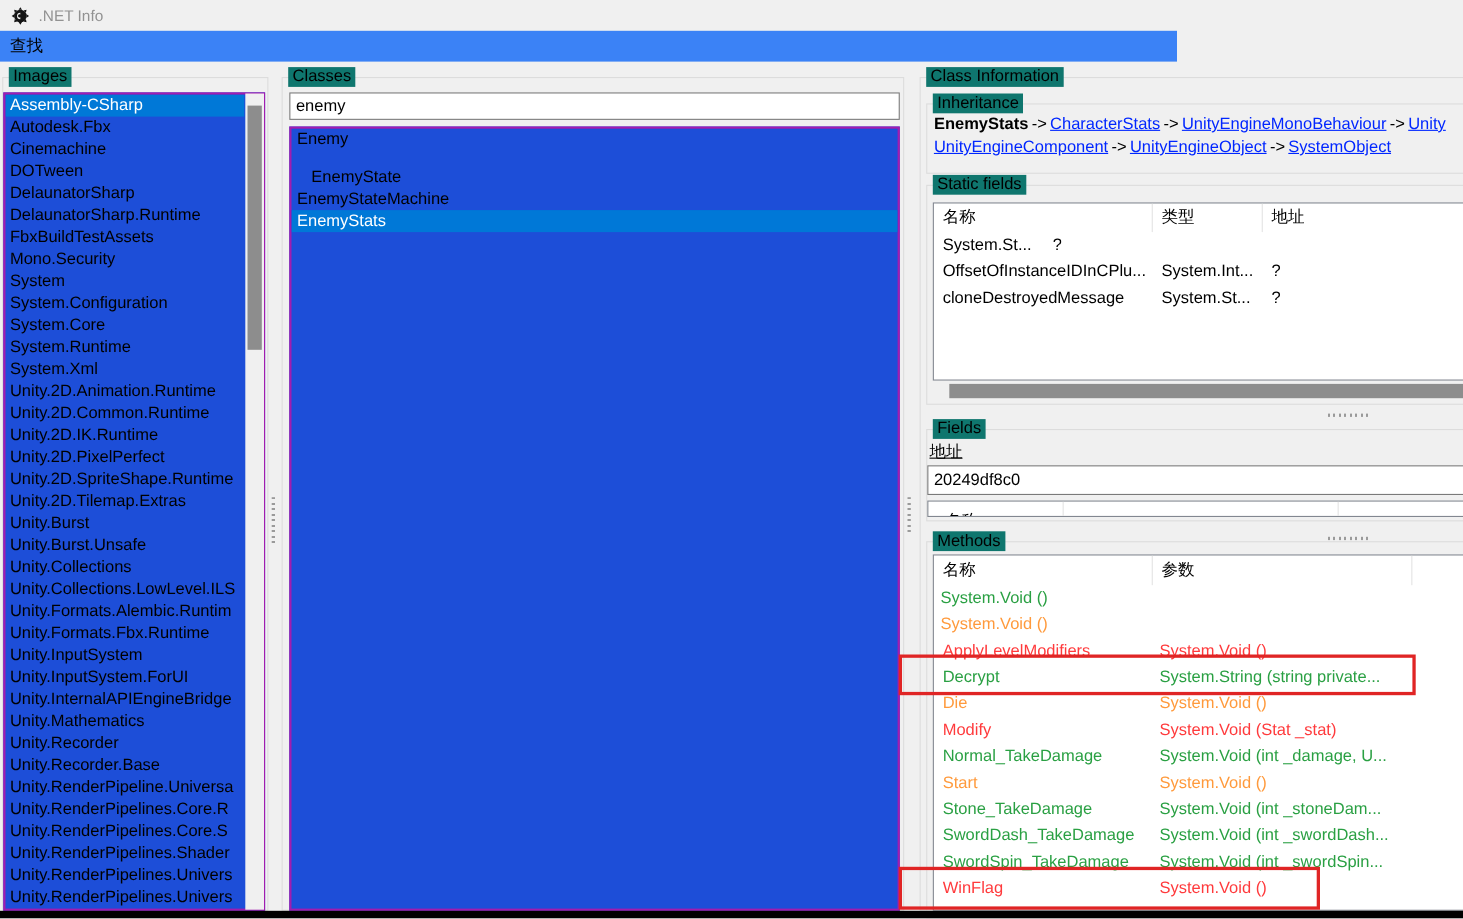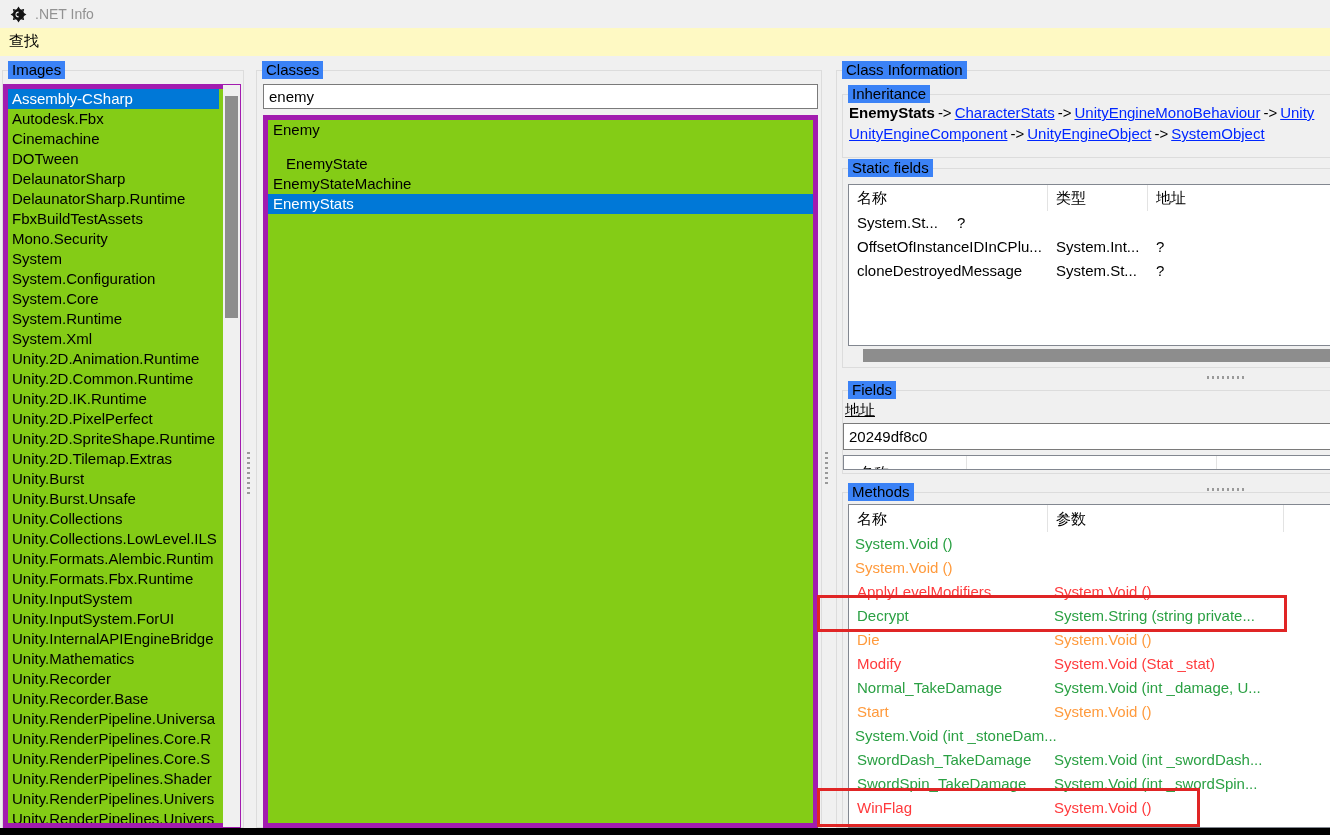--- a/index.html
+++ b/index.html
@@ -7,28 +7,28 @@
   body {
     width:1330px; height:835px; position:relative; overflow:hidden;
     background:#f0f0f0; color:#000;
     font-family:"Liberation Sans", sans-serif; font-size:15px;
   }
   
   .titlebar { position:absolute; left:0; top:0; width:1330px; height:28px;
     display:flex; align-items:center; gap:7px; padding-left:9px; background:#f0f0f0; }
   .app-icon { width:19px; height:19px; color:#141414; }
   .title-text { color:#929292; font-size:14px; }
-  .menubar { position:absolute; left:0; top:28px; width:1330px; height:28px; background:#fef9c3; }
+  .menubar { position:absolute; left:0; top:28px; width:1070px; height:28px; background:#3b82f6; }
   .menu-item { display:inline-block; padding:4px 9px 0 9px; height:26px; font-size:15px; }
   
   .gb { position:absolute; border:1px solid #dcdcdc; }
-  .gb-label { position:absolute; top:-10px; left:5px; background:#3b82f6; padding:0 4px;
+  .gb-label { position:absolute; top:-10px; left:5px; background:#0f766e; padding:0 4px;
     font-size:15px; white-space:nowrap; line-height:18px; }
   
-  .listbox { position:absolute; background:#84cc16; border:5px solid #a21caf; overflow:hidden; }
+  .listbox { position:absolute; background:#1d4ed8; border:2px solid #a21caf; overflow:hidden; }
   .list-item { height:20px; line-height:20px; padding-left:4px; white-space:nowrap; overflow:hidden; }
   .selected { background:#0078d7; color:#fff; }
   .textbox { position:absolute; background:#fff; border:1px solid #7a7a7a; padding:2px 5px;
     font-family:"Liberation Sans", sans-serif; font-size:15px; color:#000; outline:none; }
   
   .vscroll { position:absolute; top:1px; right:1px; bottom:1px; width:17px; background:#f0f0f0; }
   .vthumb { position:absolute; left:2px; width:13px; background:#8d8d8d; }
   .hscroll { position:absolute; background:#f0f0f0; }
   .hthumb { position:absolute; top:1px; bottom:1px; background:#8d8d8d; }
   
@@ -291,20 +291,21 @@
         <div class="c mc-name">Normal_TakeDamage</div>
         <div class="c mc-par" style="padding-left:6px; width:auto; flex:1 1 auto;">System.Void (int _damage, U...</div>
       </div>
 
       <div class="trow orange">
         <div class="c mc-name">Start</div>
         <div class="c mc-par" style="padding-left:6px; width:auto; flex:1 1 auto;">System.Void ()</div>
       </div>
 
       <div class="trow green">
+        <div class="c mc-name">Stone_TakeDamage</div>
         <div class="c mc-par" style="padding-left:6px; width:auto; flex:1 1 auto;">System.Void (int _stoneDam...</div>
       </div>
 
       <div class="trow green">
         <div class="c mc-name">SwordDash_TakeDamage</div>
         <div class="c mc-par" style="padding-left:6px; width:auto; flex:1 1 auto;">System.Void (int _swordDash...</div>
       </div>
 
       <div class="trow green">
         <div class="c mc-name">SwordSpin_TakeDamage</div>

